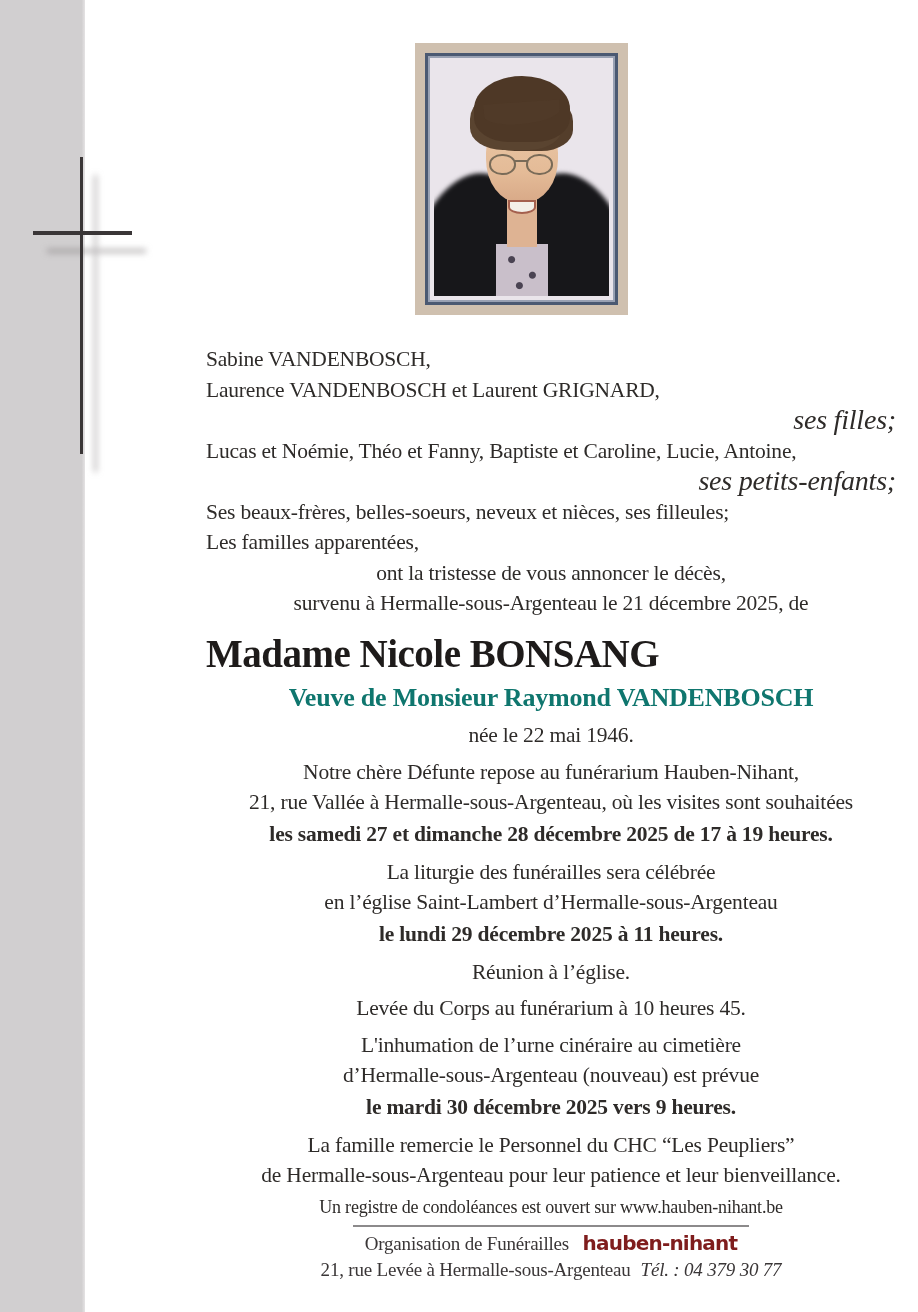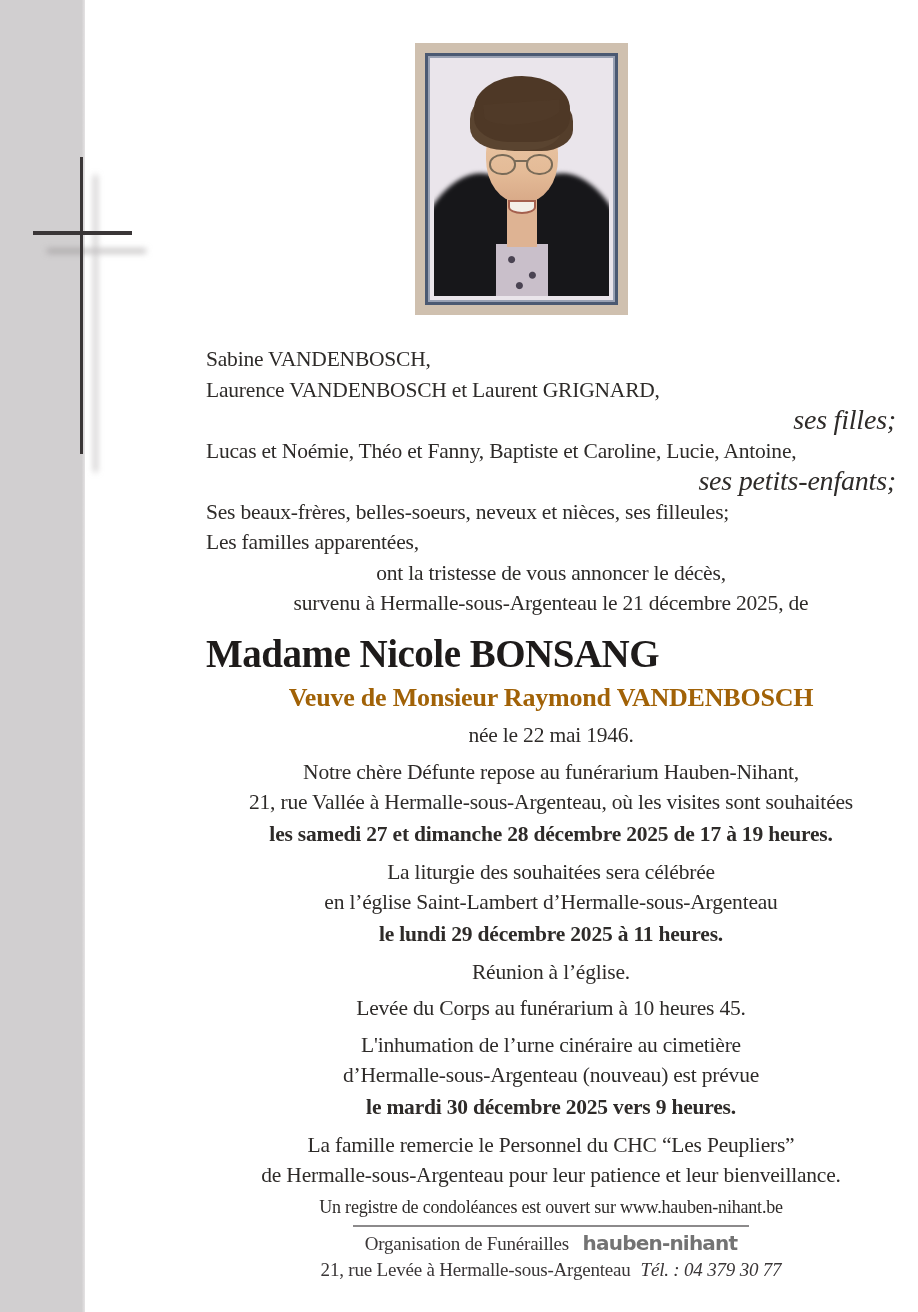--- a/index.html
+++ b/index.html
@@ -85,32 +85,32 @@
   }
   .line        { text-align:left; }
   .center      { text-align:center; }
   .right       { text-align:right; }
   .italic      { font-style:italic; font-size:28px; }
 
   .deceased-name {
     font-size:39px; line-height:46px; font-weight:bold; 
     color:#1e1b1a; letter-spacing:-0.5px; margin-top:12px;
   }
-  .widow { font-size:26px; line-height:36px; font-weight:bold; text-align:center; margin-top:3px; color:#a16207; }
+  .widow { font-size:26px; line-height:36px; font-weight:bold; text-align:center; margin-top:3px; color:#0f766e; }
   .born  { font-size:21.5px; line-height:32px; text-align:center; margin-top:3px; }
 
   .mt { margin-top:6px; }
   .bold-date { font-weight:bold; line-height:33px; }
 
   .register { font-size:18px; line-height:26px; text-align:center; margin-top:3px; }
   .divider  { width:396px; margin:5px auto 3px auto; border-top:2px solid #8c8a8b; }
   .footer-line { font-size:19px; line-height:26px; text-align:center; color:#3a3637; }
   .logo {
     font-family:"DejaVu Sans", sans-serif; font-weight:bold; font-size:20px;
-    letter-spacing:-0.8px; margin-left:9px; color:#737373;
+    letter-spacing:-0.8px; margin-left:9px; color:#7f1d1d;
   }
   .footer-addr b { font-weight:normal; }
   .tel { margin-left:10px;font-style:italic; }
 </style>
 </head>
 <body>
 
 <div class="page">
 
   <div class="side-band"></div>
@@ -152,21 +152,21 @@
     <div class="center">survenu à Hermalle-sous-Argenteau le 21 décembre 2025, de</div>
 
     <h1 class="deceased-name">Madame Nicole BONSANG</h1>
     <div class="widow">Veuve de Monsieur Raymond VANDENBOSCH</div>
     <div class="born">née le 22 mai 1946.</div>
 
     <div class="center mt">Notre chère Défunte repose au funérarium Hauben-Nihant,</div>
     <div class="center">21, rue Vallée à Hermalle-sous-Argenteau, où les visites sont souhaitées</div>
     <div class="center bold-date">les samedi 27 et dimanche 28 décembre 2025 de 17 à 19 heures.</div>
 
-    <div class="center mt">La liturgie des souhaitées sera célébrée</div>
+    <div class="center mt">La liturgie des funérailles sera célébrée</div>
     <div class="center">en l’église Saint-Lambert d’Hermalle-sous-Argenteau</div>
     <div class="center bold-date">le lundi 29 décembre 2025 à 11 heures.</div>
 
     <div class="center mt">Réunion à l’église.</div>
     <div class="center mt">Levée du Corps au funérarium à 10 heures 45.</div>
 
     <div class="center mt">L'inhumation de l’urne cinéraire au cimetière</div>
     <div class="center">d’Hermalle-sous-Argenteau (nouveau) est prévue</div>
     <div class="center bold-date">le mardi 30 décembre 2025 vers 9 heures.</div>
 

